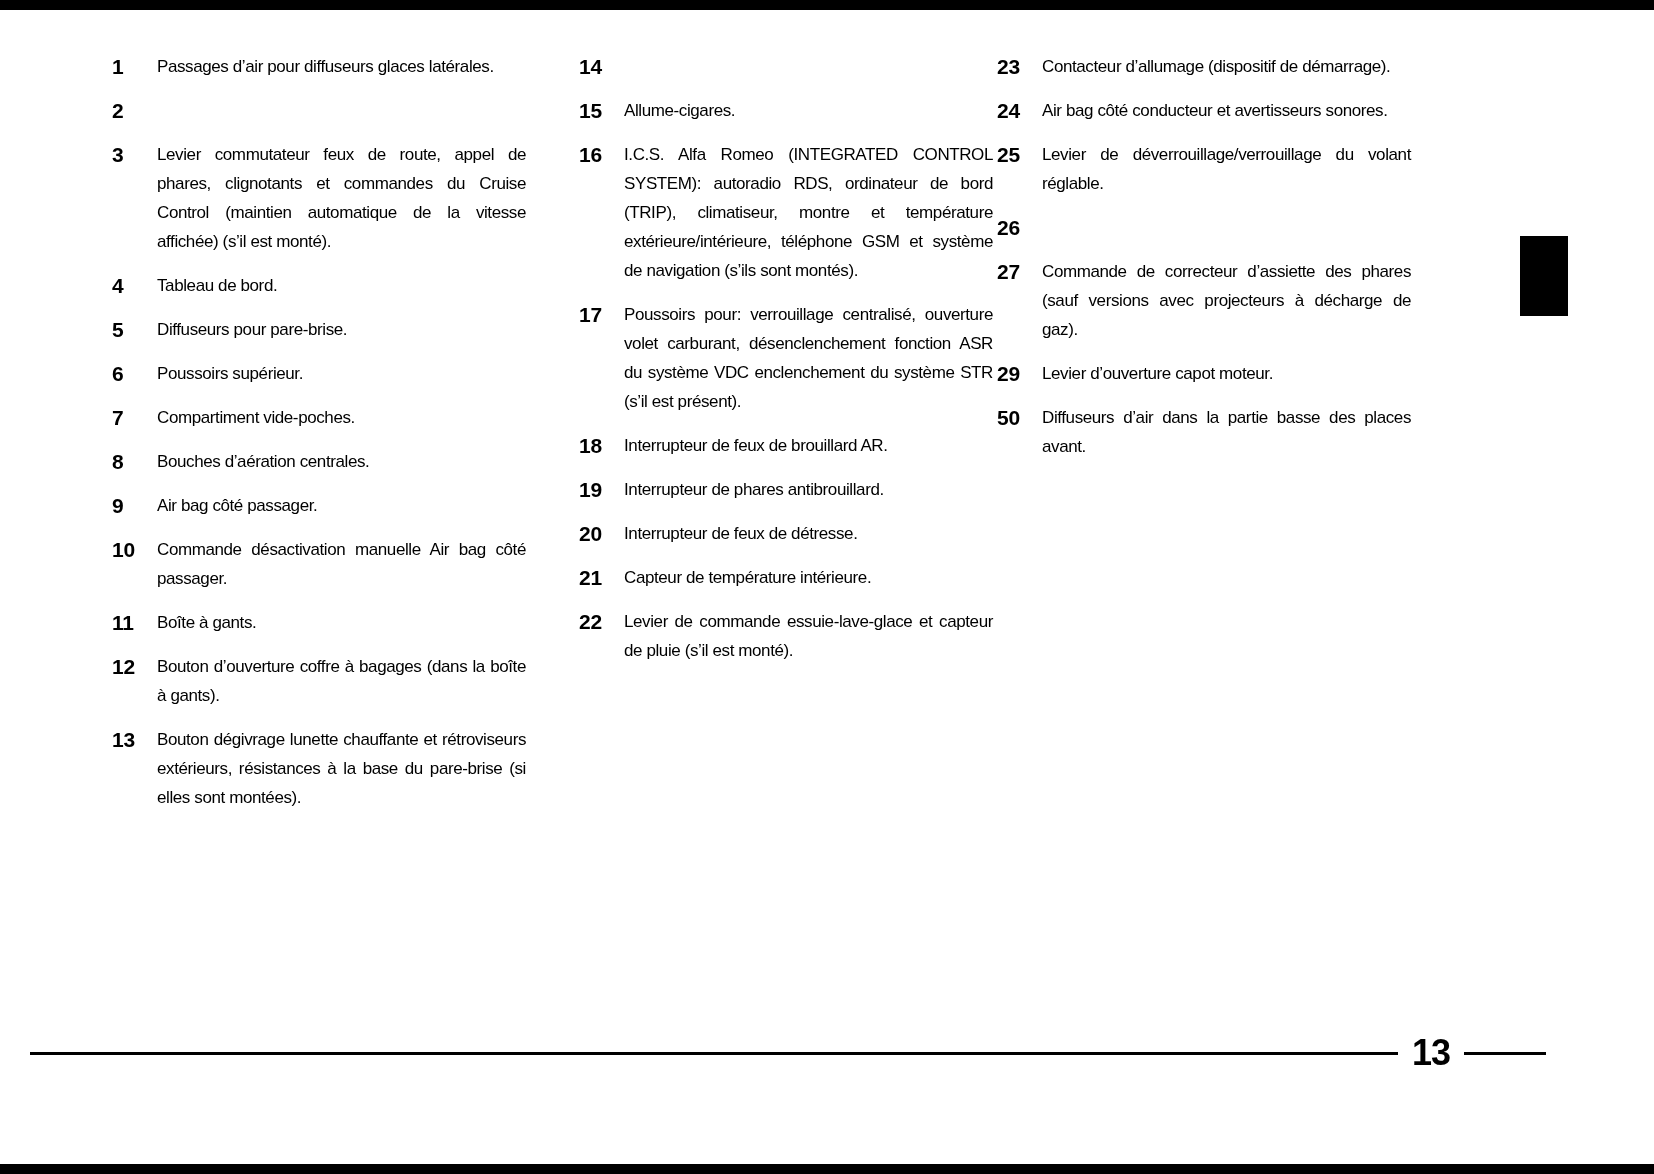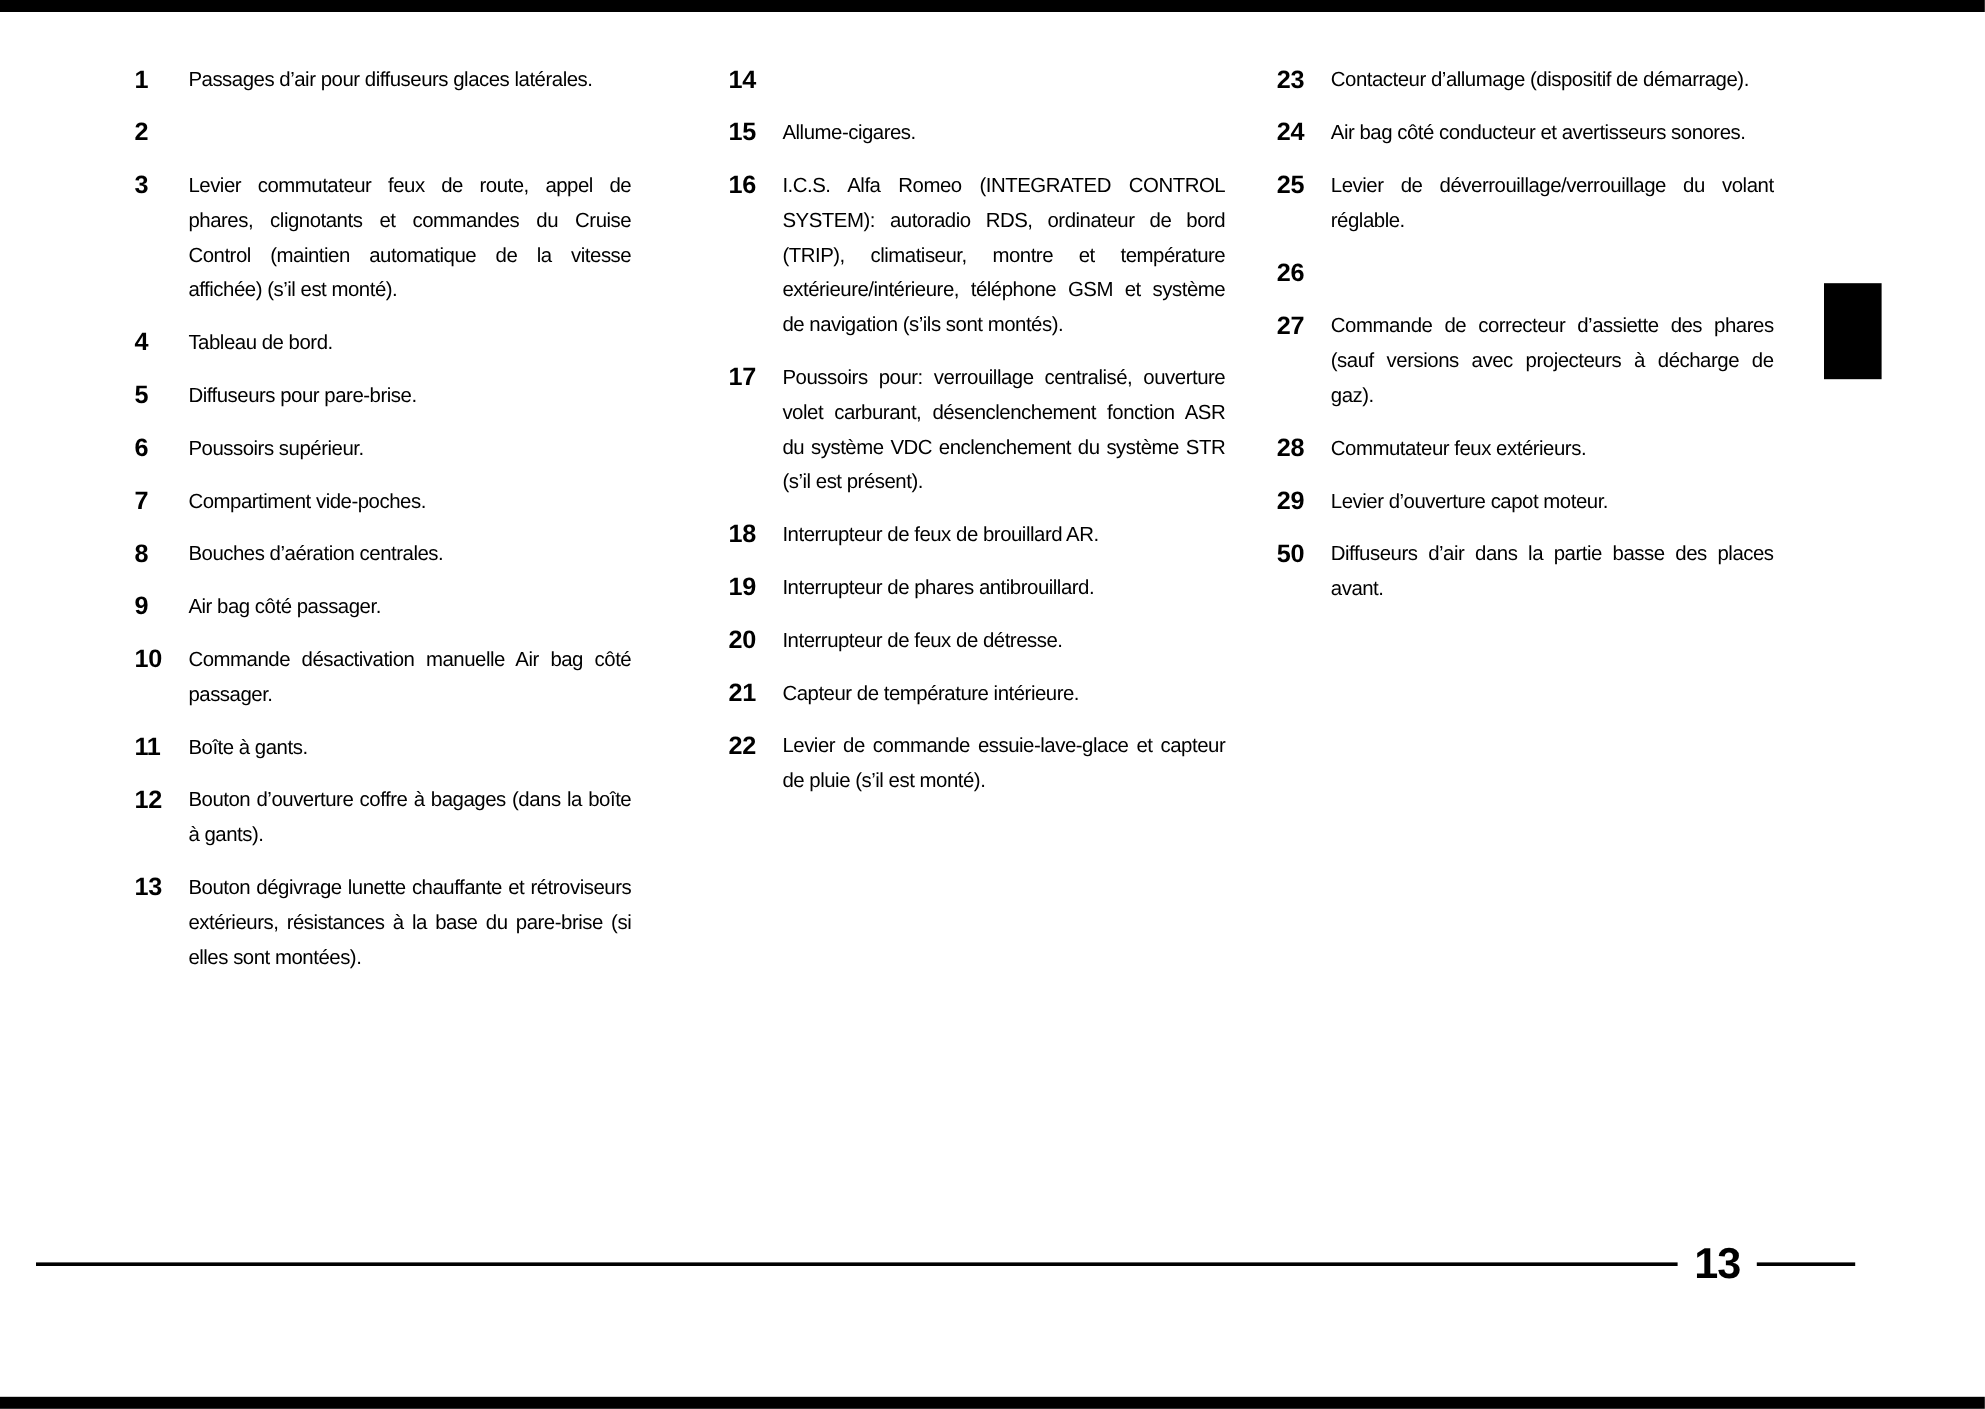--- a/index.html
+++ b/index.html
@@ -20,22 +20,22 @@
     position: absolute;
     right: 86px;
     top: 236px;
     width: 48px;
     height: 80px;
     background: #000;
   }
 
   .col { position: absolute; top: 52px; width: 414px; }
   .col.c1 { left: 112px; }
-  .col.c2 { left: 579px; margin-left: 28px; }
-  .col.c3 { left: 1064px; }
+  .col.c2 { left: 579px; }
+  .col.c3 { left: 997px; }
 
   .item { display: flex; margin-bottom: 15px; }
   .item-num {
     font-weight: 700;
     width: 45px;
     flex-shrink: 0;
     font-size: 21px;
     line-height: 29px;
     letter-spacing: -0.2px;
   }
@@ -201,24 +201,20 @@
 
   <div class="item">
     <div class="item-num">26</div>
   </div>
 
   <div class="item">
     <div class="item-num">27</div>
     <div class="item-text">Commande de correcteur d’assiette des phares (sauf versions avec projecteurs à décharge de gaz).</div>
   </div>
 
-  <div class="item">
-    <div class="item-num">28</div>
-    <div class="item-text">Commutateur feux extérieurs.</div>
-  </div>
 
   <div class="item">
     <div class="item-num">29</div>
     <div class="item-text">Levier d’ouverture capot moteur.</div>
   </div>
 
   <div class="item">
     <div class="item-num">50</div>
     <div class="item-text">Diffuseurs d’air dans la partie basse des places avant.</div>
   </div>

